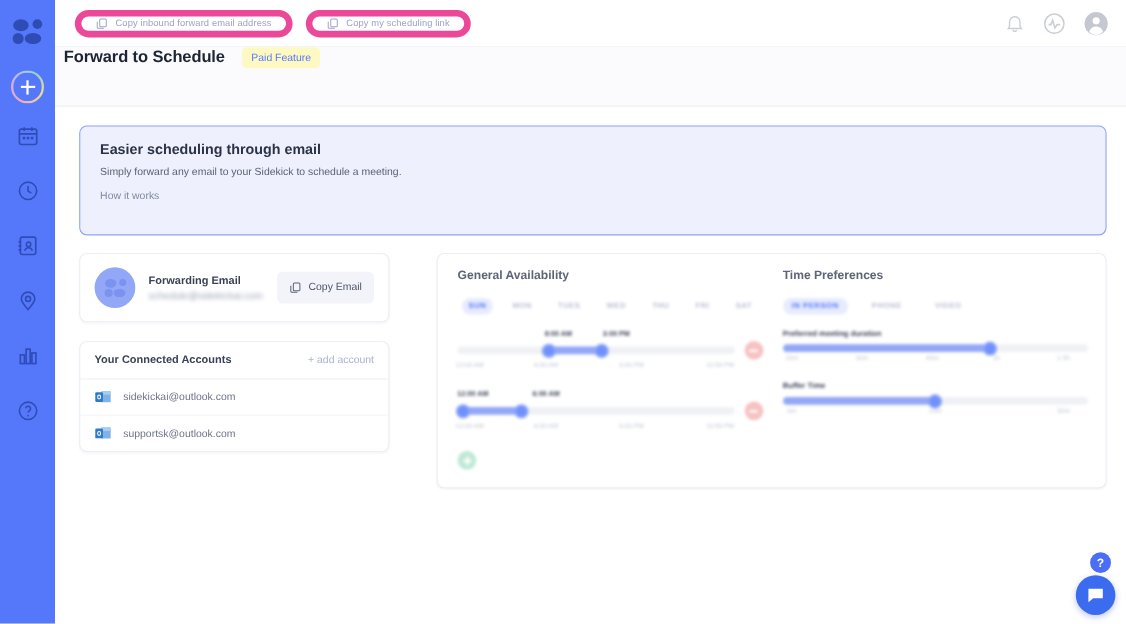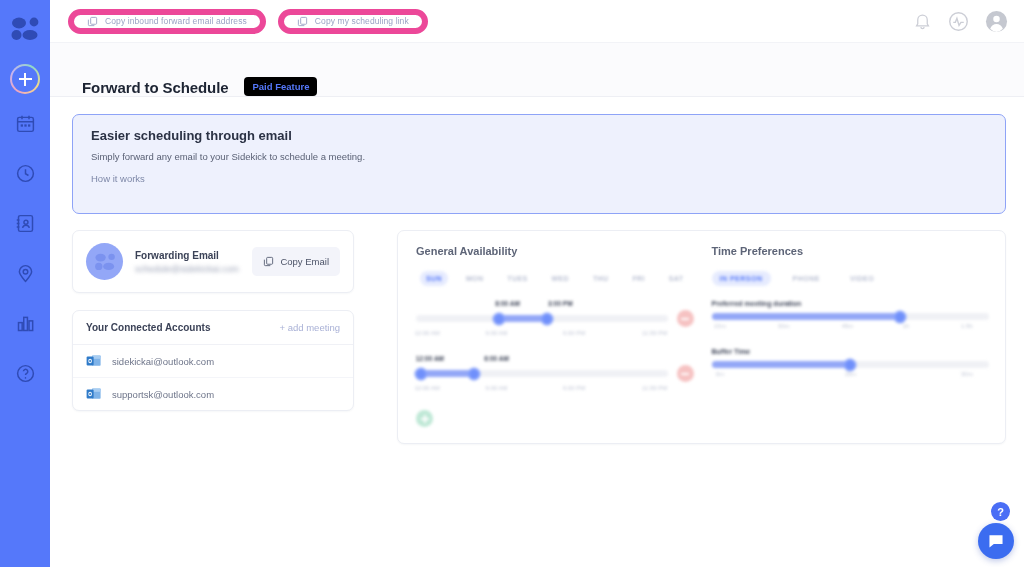--- a/index.html
+++ b/index.html
@@ -64,29 +64,29 @@
     cursor: pointer; white-space: nowrap;
   }
   .copy-pill + .copy-pill { margin-left: 12px; }
   .copy-pill svg { flex: 0 0 auto; }
   .topbar-right { margin-left: auto; display: flex; align-items: center; gap: 16px; }
   .tb-icon { cursor: pointer; display: flex; align-items: center; justify-content: center; }
 
   
   .page-head {
     height: 54px; flex: 0 0 54px;
-    display: flex; align-items: flex-end; gap: 16px;
-    padding: 0 32px;
+    display: flex; align-items: flex-start; gap: 16px;
+    padding: 0 8px;
     background: #fbfbfd;
     border-bottom: 1px solid #eeeff4;
   }
   .page-title { font-size: 15px; font-weight: bold; color: #1d2433; letter-spacing: -.1px; }
   .badge-paid {
-    font-size: 9.5px; font-weight: bold; color: #5578fa;
-    background: #000000; border-radius: 4px; padding: 4px 8px;
+    font-size: 9.5px; font-weight: normal; color: #5578fa;
+    background: #fef9c3; border-radius: 4px; padding: 4px 8px;
   }
 
   
   .content { flex: 1; padding: 17px 18px 0 22px; overflow: hidden; }
 
   
   .banner {
     height: 100px;
     background: #eef1fd;
     border: 1px solid #8ea3f7;
@@ -365,21 +365,21 @@
                 <rect x="8" y="3" width="13" height="15" rx="2"></rect>
                   <path d="M16 21H5a2 2 0 01-2-2V8"></path>
               </svg>
               <span>Copy Email</span>
             </button>
           </div>
 
           <div class="card">
             <div class="acc-head">
               <span class="acc-title">Your Connected Accounts</span>
-              <span class="acc-add">+ add meeting</span>
+              <span class="acc-add">+ add account</span>
             </div>
 
             <div class="acc-row">
               <svg width="16" height="14" viewBox="0 0 20 18">
                 <rect x="7.5" y="2" width="11" height="13" rx="1" fill="#7fb3e8"></rect>
                 <rect x="7.5" y="2" width="11" height="4.2" fill="#a8cdf2"></rect>
                 <rect x="0.5" y="3.2" width="9" height="11.6" rx="1.4" fill="#2f7bc9"></rect>
                 <ellipse cx="5" cy="9" rx="2.3" ry="2.9" fill="#fff"></ellipse>
                 <ellipse cx="5" cy="9" rx="1.1" ry="1.6" fill="#2f7bc9"></ellipse>
               </svg>

